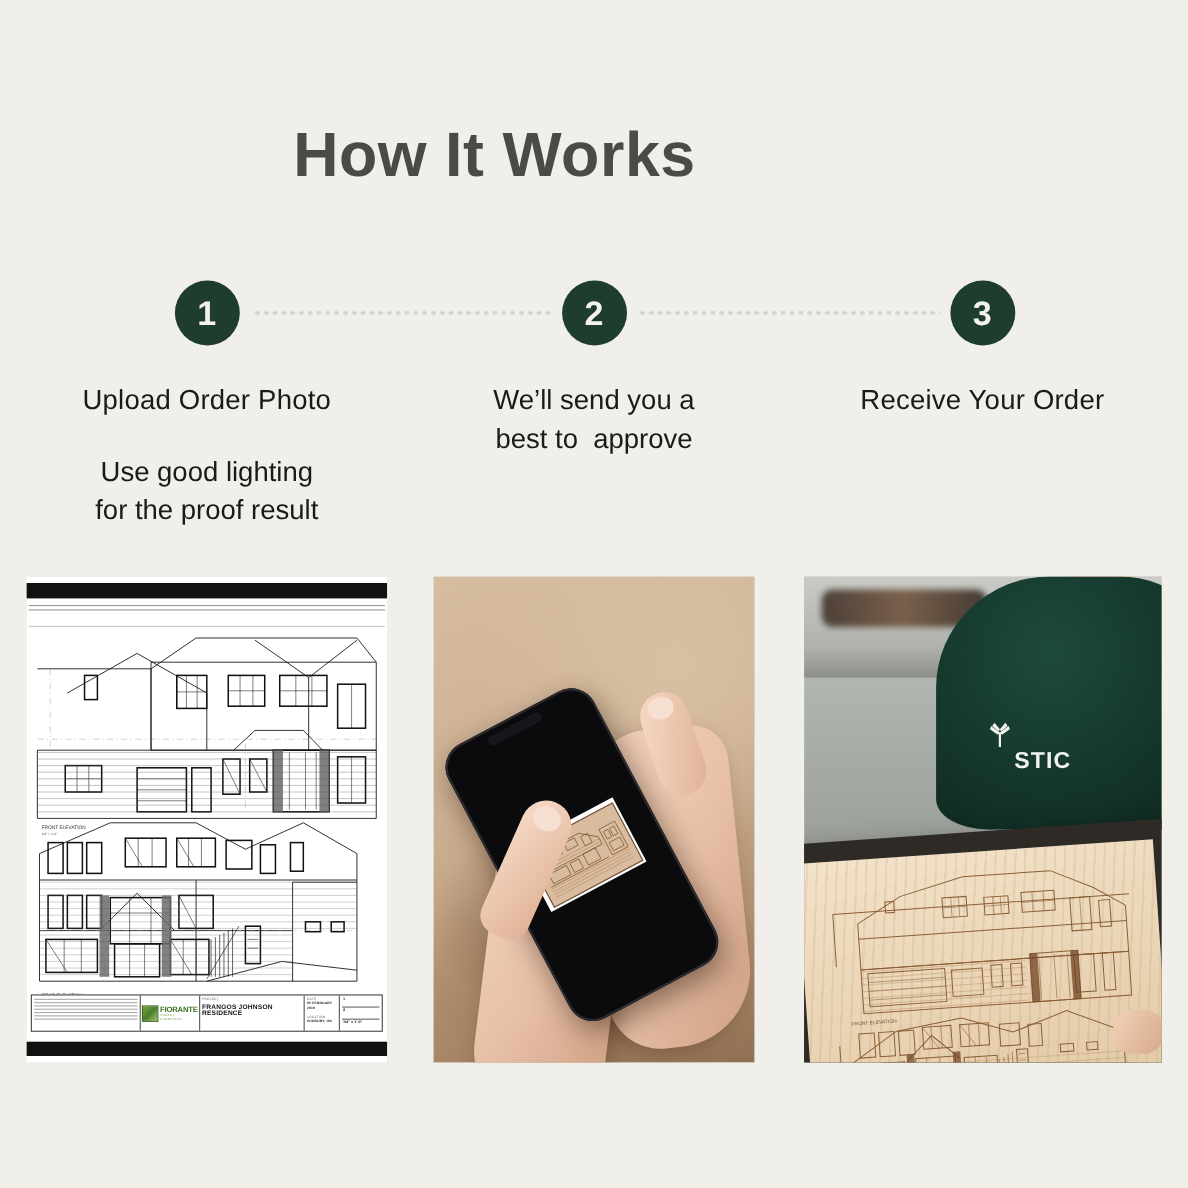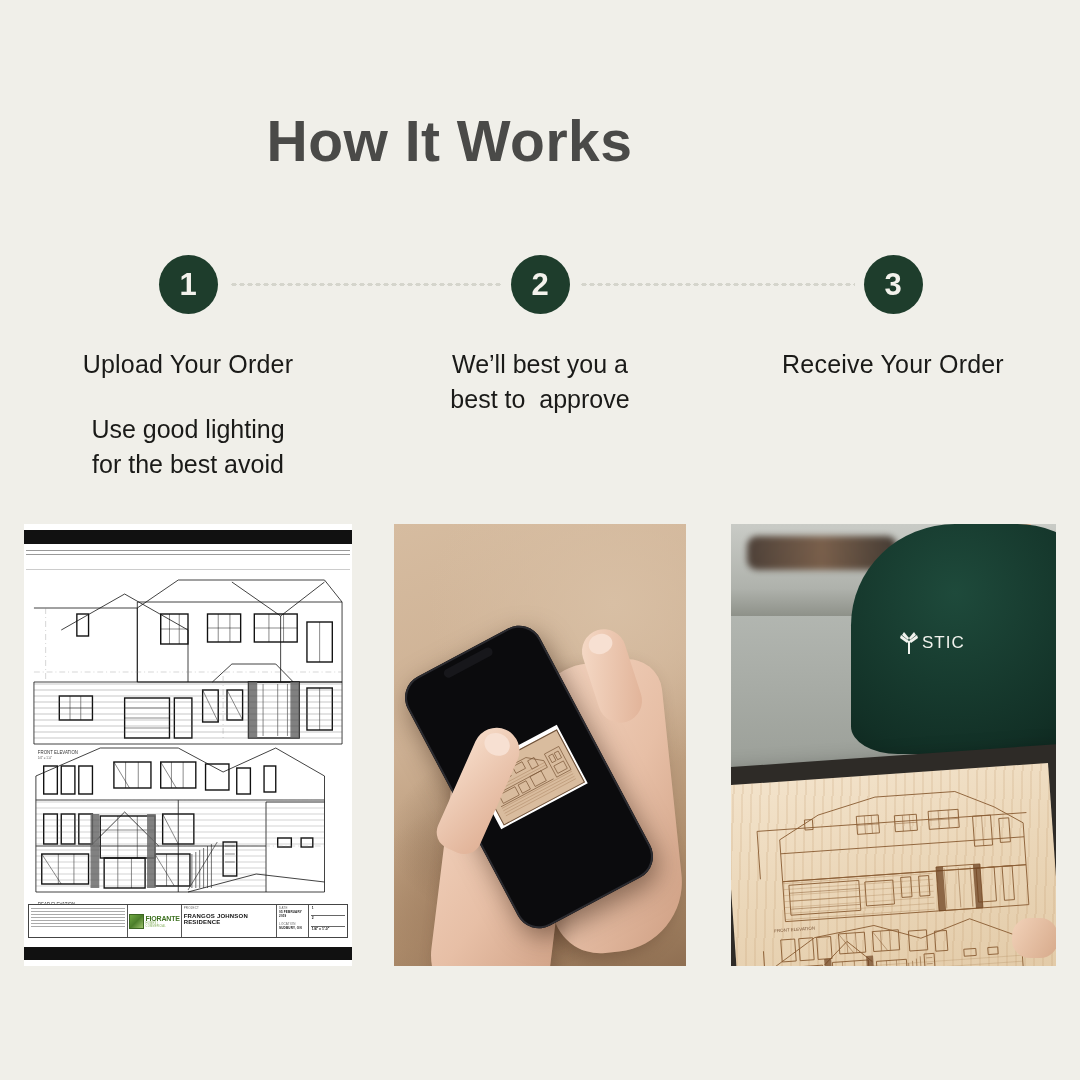--- a/index.html
+++ b/index.html
@@ -200,21 +200,21 @@
     position: absolute; left: 120px; top: 0; width: 260px; height: 230px;
     background: radial-gradient(ellipse at 40% 30%, #1E4A3B 0%, #123026 70%, #0C2019 100%);
     border-radius: 40% 36% 18% 18% / 44% 40% 12% 12%;
   }
   .ph3-neck {
     position: absolute; left: 238px; top: -6px; width: 62px; height: 56px;
     background: linear-gradient(180deg,#E7BCA0,#D2A184); border-radius: 0 0 40% 40%;
   }
   .ph3-logo { position: absolute; left: 168px; top: 108px; color: #F2F3EE; display: flex; align-items: center; gap: 3px; }
   .ph3-logo-leaf { width: 20px; height: 22px; }
-  .ph3-logo-txt { font-size: 17px; font-weight: normal; letter-spacing: 1px; }
+  .ph3-logo-txt { font-size: 21px; font-weight: bold; letter-spacing: 1px; margin-top: 48px; }
 
   .ph3-legs {
     position: absolute; left: 70px; bottom: 0; width: 230px; height: 120px;
     background: linear-gradient(180deg, #3C4248 0%, #23272B 100%); border-radius: 14px 14px 0 0;
   }
   .ph3-frame {
     position: absolute; left: -10px; top: 232px; width: 345px; height: 254px;
     background: #2E2B27; transform: rotate(-4deg);
     box-shadow: 0 10px 24px rgba(0,0,0,.45);
   }
@@ -236,31 +236,31 @@
 
 <div class="page-title">How It Works</div>
 
 <div class="steps">
 
   <div class="connector connector-1"></div>
   <div class="connector connector-2"></div>
 
   <div class="step step-1">
     <div class="step-badge">1</div>
-    <div class="step-heading">Upload Your Order</div>
+    <div class="step-heading">Upload Order Photo</div>
     <div class="step-body">
       <span class="line">Use good lighting</span>
-      <span class="line">for the best avoid</span>
+      <span class="line">for the proof result</span>
     </div>
   </div>
 
   <div class="step step-2">
     <div class="step-badge">2</div>
     <div class="step-body">
-      <span class="line">We’ll best you a</span>
+      <span class="line">We’ll send you a</span>
       <span class="line">best to  approve</span>
     </div>
   </div>
 
   <div class="step step-3">
     <div class="step-badge">3</div>
     <div class="step-heading">Receive Your Order</div>
   </div>
 </div>
 

